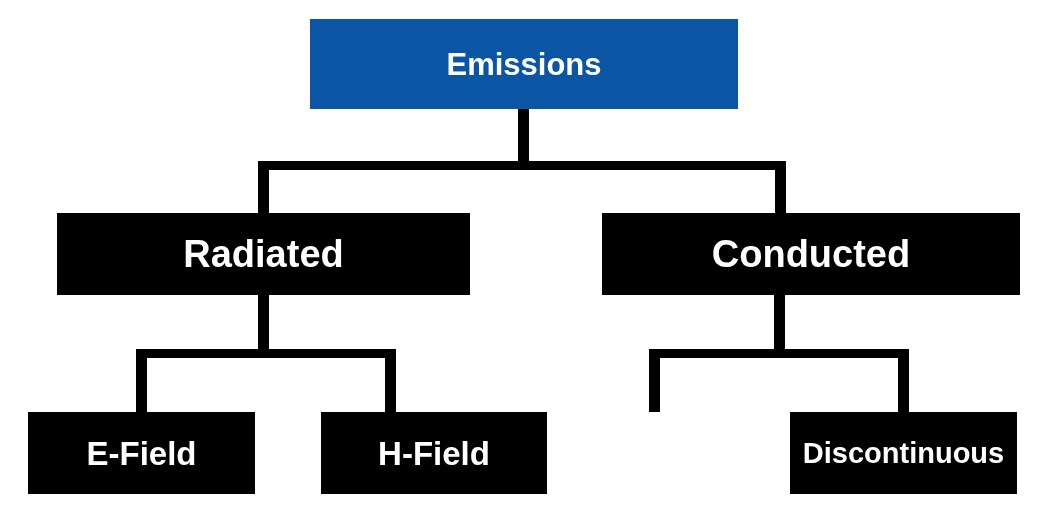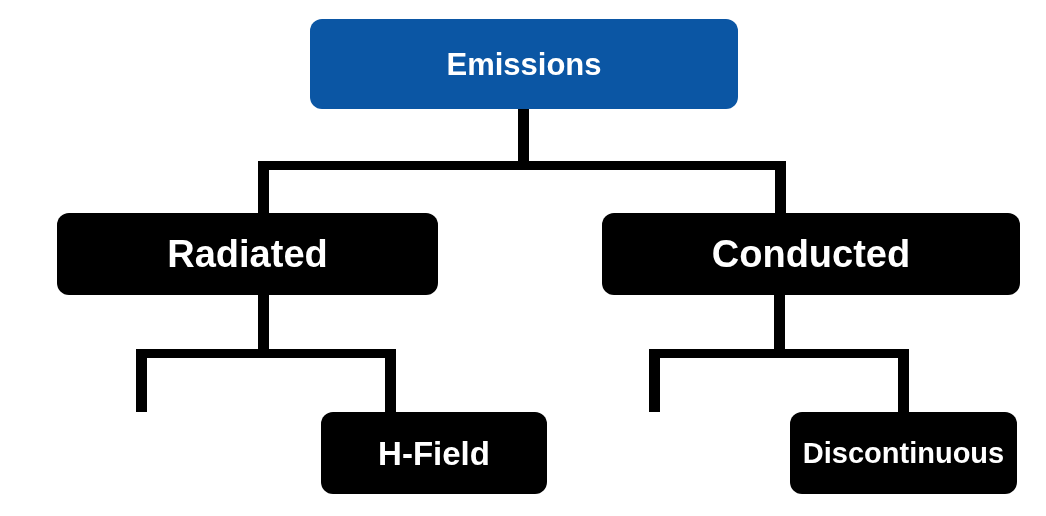--- a/index.html
+++ b/index.html
@@ -26,33 +26,32 @@
     position:absolute;
     display:flex;
     align-items:center;
     justify-content:center;
     background:var(--node-fill);
     color:var(--label-text);
     font-weight:bold;
     text-align:center;
     line-height:1;
     white-space:nowrap;
-    border-radius:12px;
   }
   .node.root{background:var(--root-fill);}
   .conn{
     position:absolute;
     background:var(--connector);
   }
 
   
   .n-emissions{left:310px;top:19px;width:428px;height:90px;font-size:31px;}
 
   
-  .n-radiated{left:57px;top:213px;width:381px;height:82px;font-size:38px;}
+  .n-radiated{left:57px;top:213px;width:413px;height:82px;font-size:38px;}
   .n-conducted{left:602px;top:213px;width:418px;height:82px;font-size:38px;}
 
   
   .n-efield{left:28px;top:412px;width:227px;height:82px;font-size:33px;}
   .n-hfield{left:277px;top:412px;width:226px;height:82px;font-size:33px;margin-left:44px;}
   .n-continuous{left:542px;top:412px;width:226px;height:82px;font-size:33px;}
   .n-discontinuous{left:790px;top:412px;width:227px;height:82px;font-size:29px;}
 
   
   .c-root-stem{left:518px;top:109px;width:11px;height:57px;}
@@ -97,20 +96,23 @@
   </div>
 
   <div class="node n-radiated">
     <span>Radiated</span>
   </div>
 
   <div class="node n-conducted">
     <span>Conducted</span>
   </div>
 
+  <div class="node n-efield">
+    <span>E-Field</span>
+  </div>
 
   <div class="node n-hfield">
     <span>H-Field</span>
   </div>
 
 
   <div class="node n-discontinuous">
     <span>Discontinuous</span>
   </div>
 

